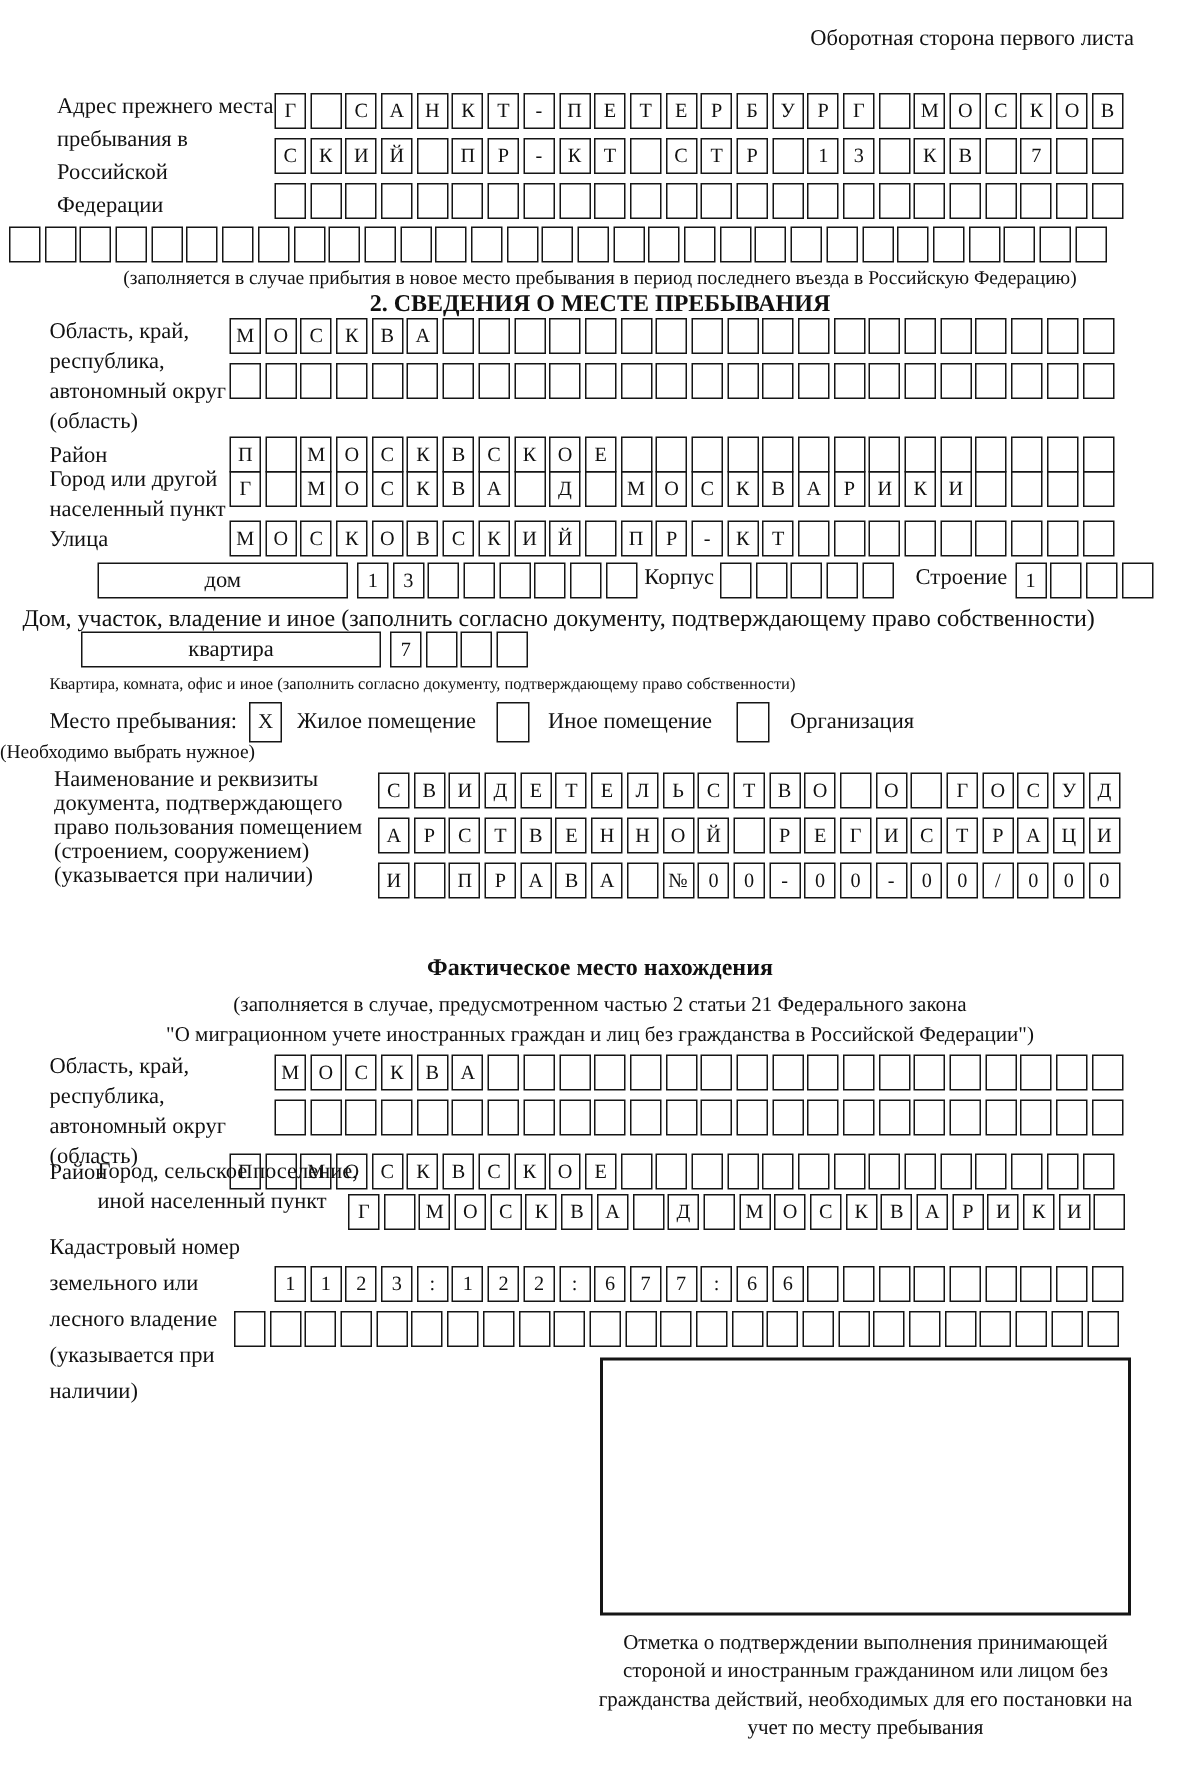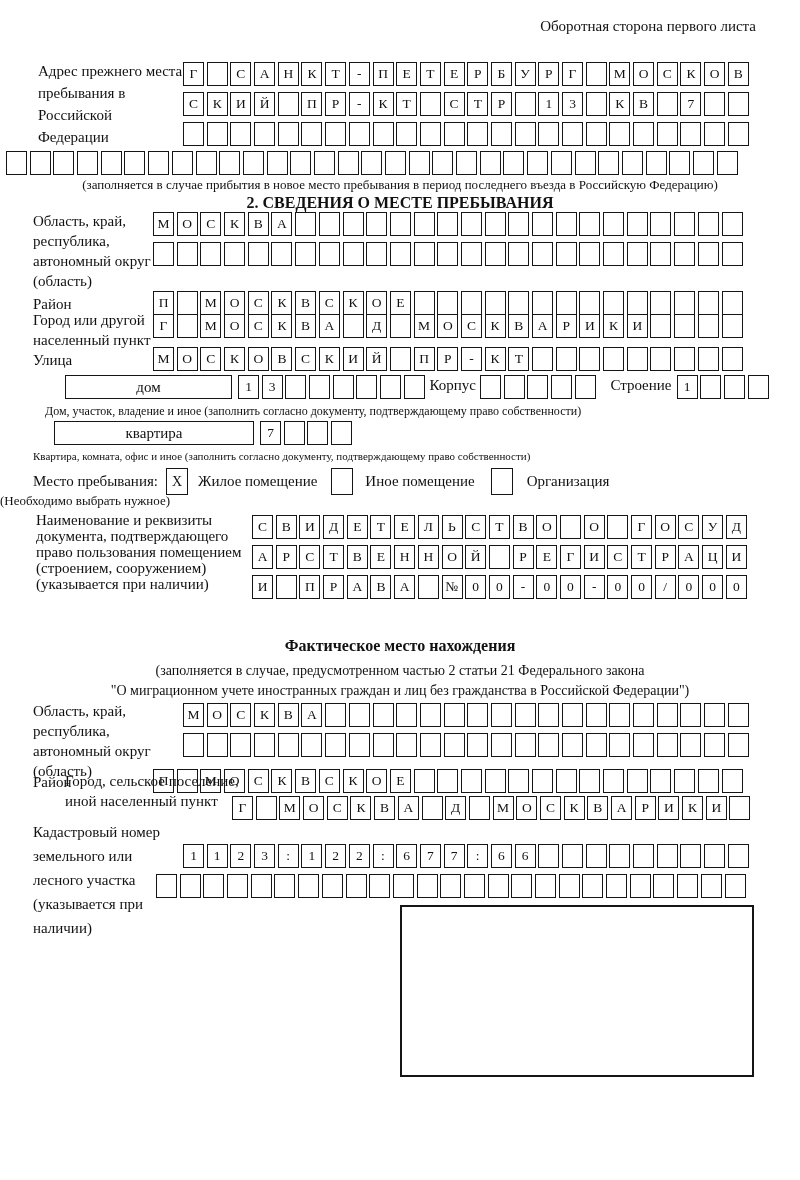--- a/index.html
+++ b/index.html
@@ -318,21 +318,21 @@
         <div class="cell"></div>
       </div>
     <div class="lbl" style="margin:0 5px 0 12px;">Строение</div>
     <div class="cells">
         <div class="cell">1</div>
         <div class="cell"></div>
         <div class="cell"></div>
         <div class="cell"></div>
       </div>
   </div>
-  <div class="abs note" style="top:404px;left:45px;font-size:12px;">Дом, участок, владение и иное (заполнить согласно документу, подтверждающему право собственности)</div>
+  <div class="abs note" style="top:404px;left:15px;font-size:16px;">Дом, участок, владение и иное (заполнить согласно документу, подтверждающему право собственности)</div>
 
   <div class="abs row-l" style="top:421px;left:33px;align-items:center;padding-left:21px;">
     <div class="inline-box" style="width:200px;margin-right:6px;">квартира</div>
     <div class="cells">
         <div class="cell">7</div>
         <div class="cell"></div>
         <div class="cell"></div>
         <div class="cell"></div>
       </div>
   </div>
@@ -526,21 +526,21 @@
       <div class="cell">К</div>
       <div class="cell">В</div>
       <div class="cell">А</div>
       <div class="cell">Р</div>
       <div class="cell">И</div>
       <div class="cell">К</div>
       <div class="cell">И</div>
       <div class="cell"></div>
     </div>
 
-  <div class="abs lbl" style="top:820px;left:33px;width:152px;line-height:24px;">Кадастровый номер земельного или лесного участка (указывается при наличии)</div>
+  <div class="abs lbl" style="top:820px;left:33px;width:152px;line-height:24px;">Кадастровый номер земельного или лесного владение (указывается при наличии)</div>
   <div class="abs cells" style="top:844px;left:183px;">
       <div class="cell">1</div>
       <div class="cell">1</div>
       <div class="cell">2</div>
       <div class="cell">3</div>
       <div class="cell">:</div>
       <div class="cell">1</div>
       <div class="cell">2</div>
       <div class="cell">2</div>
       <div class="cell">:</div>
@@ -582,14 +582,15 @@
       <div class="cell"></div>
       <div class="cell"></div>
       <div class="cell"></div>
       <div class="cell"></div>
       <div class="cell"></div>
       <div class="cell"></div>
       <div class="cell"></div>
     </div>
 
   <div class="abs stamp" style="top:905px;left:400px;width:354px;height:172px;"></div>
+  <div class="abs caption" style="top:1086px;left:397px;width:360px;">Отметка о подтверждении выполнения принимающей стороной и иностранным гражданином или лицом без гражданства действий, необходимых для его постановки на учет по месту пребывания</div>
 
 </div>
 
 </body></html>

